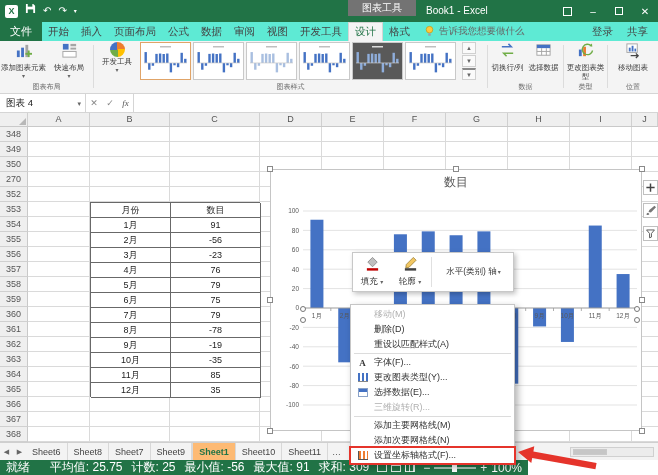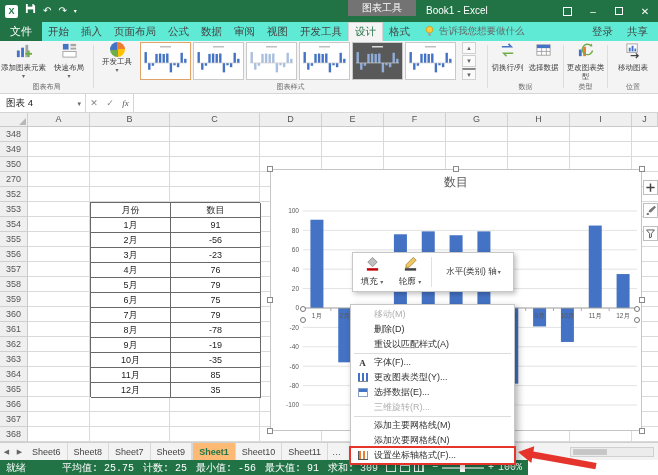--- a/index.html
+++ b/index.html
@@ -99,21 +99,21 @@
   .nav{width:13px;display:flex;align-items:center;justify-content:center;font-size:7px;color:#666;}
   .stabs{display:flex;align-items:stretch;}
   .stab{padding:0 6px;font-size:9px;color:#444;display:flex;align-items:center;border-right:1px solid #d8d8d8;white-space:nowrap;}
   .stab.active{background:#fdba74;color:#217346;font-weight:bold;border-left:1px solid #d8d8d8;}
   .stab-overflow{display:flex;align-items:center;font-size:9px;color:#555;padding:0 4px;}
   .addsheet{width:13px;height:13px;border:1px solid #898989;border-radius:50%;font-size:9px;line-height:11px;text-align:center;color:#555;align-self:center;margin-left:4px;}
   .hscroll{margin-left:auto;align-self:center;margin-right:4px;width:84px;height:10px;background:#ececec;border:1px solid #d0d0d0;position:relative;}
   .hscroll .thumb{position:absolute;left:2px;top:1px;width:34px;height:6px;background:#c6c6c6;}
 
   
-  .status{position:absolute;left:0;top:460px;width:528px;height:15px;background:#217346;color:#fff;display:flex;align-items:center;font-size:10px;padding:0 6px;gap:8px;z-index:20;font-family:Liberation Mono, monospace;}
+  .status{position:absolute;left:0;top:460px;width:528px;height:15px;background:#217346;color:#fff;display:flex;align-items:center;font-size:12px;padding:0 6px;gap:8px;z-index:20;}
   .stats{margin-left:auto;display:flex;gap:9px;white-space:nowrap;}
   .views{display:flex;gap:4px;align-items:center;}
   .vic{width:10px;height:9px;border:1px solid rgba(255,255,255,.85);display:inline-block;}
   .vic.v2{box-shadow:inset 0 2px 0 rgba(255,255,255,.85);}
   .vic.v3{background:repeating-linear-gradient(90deg,transparent 0 3px,rgba(255,255,255,.8) 3px 4px);}
   .zoomer{display:flex;align-items:center;gap:4px;}
   .ztrack{width:42px;height:2px;background:rgba(255,255,255,.6);position:relative;}
   .zthumb{position:absolute;left:18px;top:-3px;width:5px;height:8px;background:#fff;}
 </style>
 </head>

